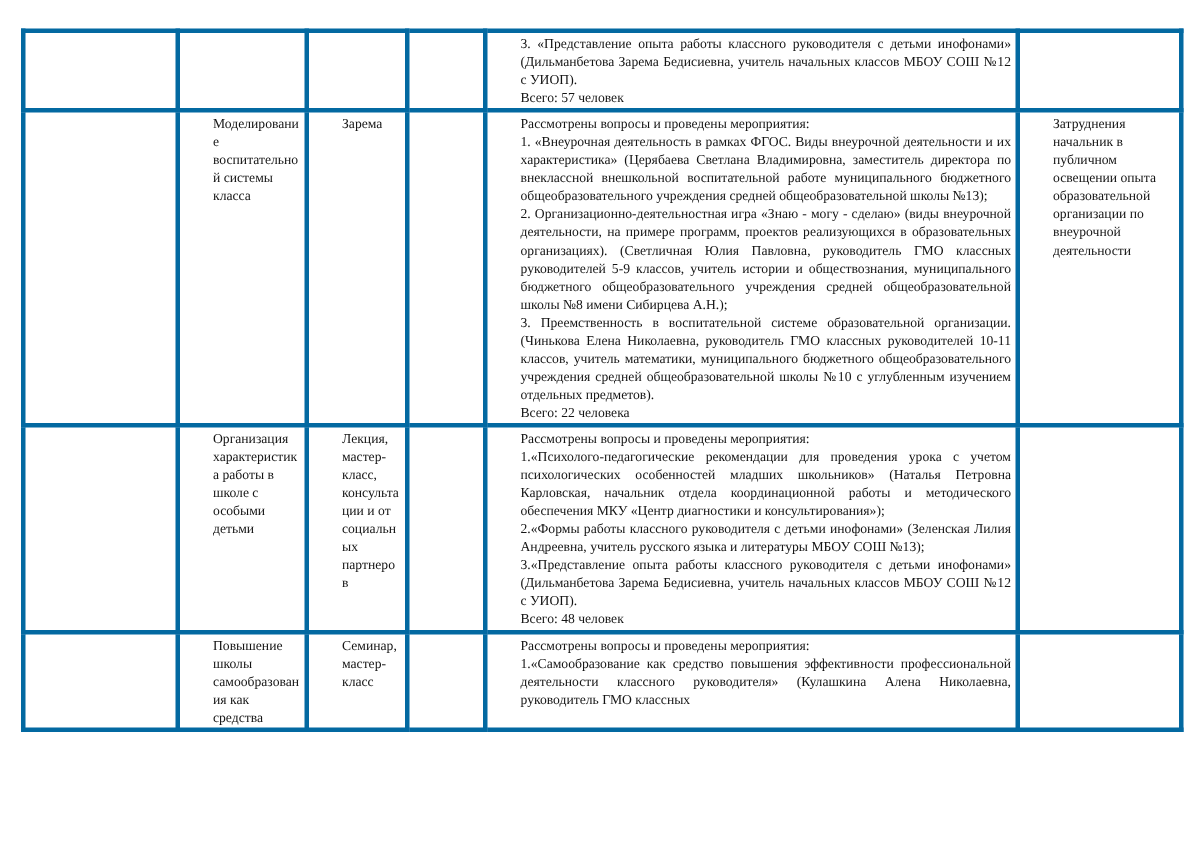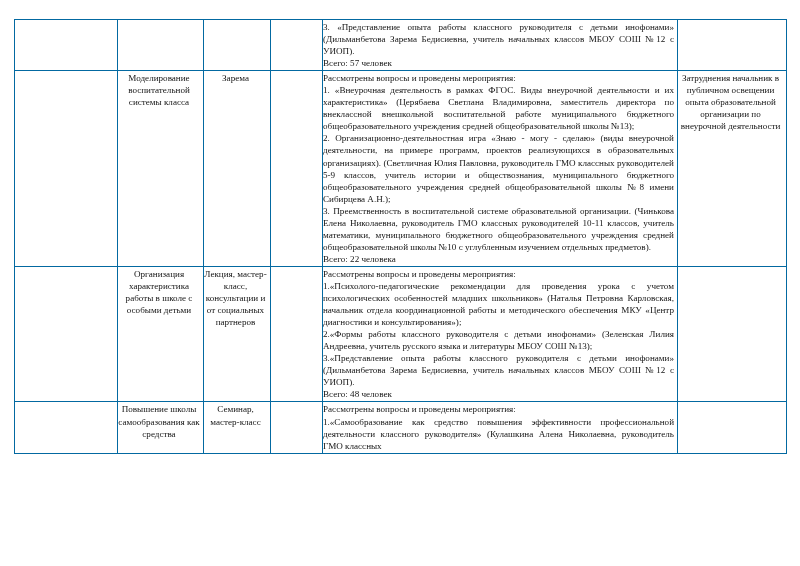--- a/index.html
+++ b/index.html
@@ -25,23 +25,23 @@
   table.report {
     position: absolute;
     left: 14px;
     top: 19px;
     width: 772px;
     border-collapse: collapse;
     table-layout: fixed;
   }
 
   table.report td {
-    border: 1px solid #0369a1;
+    border: 3px solid #0369a1;
     vertical-align: top;
-    padding: 1px 3px 1px 0;
+    padding: 1px 3px 1px 22px;
     font-size: 9.1px;
     line-height: 12.05px;
     font-family: "Liberation Serif", "DejaVu Serif", serif;
     word-wrap: break-word;
     overflow-wrap: break-word;
     hyphens: none;
   }
 
   
   col.c1 { width: 103px; }
@@ -55,21 +55,21 @@
     display: block;
     white-space: pre-line;
   }
 
   .justify .cell-text {
     text-align: justify;
     text-align-last: left;
   }
 
   .narrow .cell-text {
-    text-align: center;
+    text-align: left;
   }
 
   
   .page {
     -webkit-font-smoothing: antialiased;
   }
 </style>
 </head>
 <body>
 

